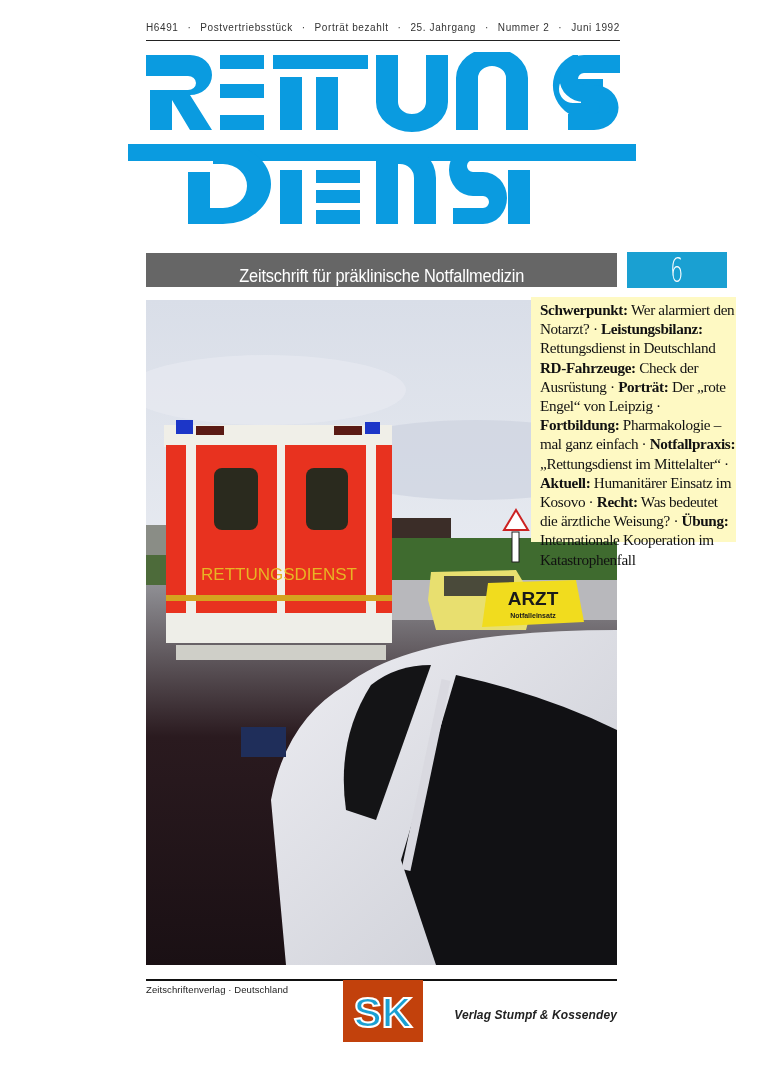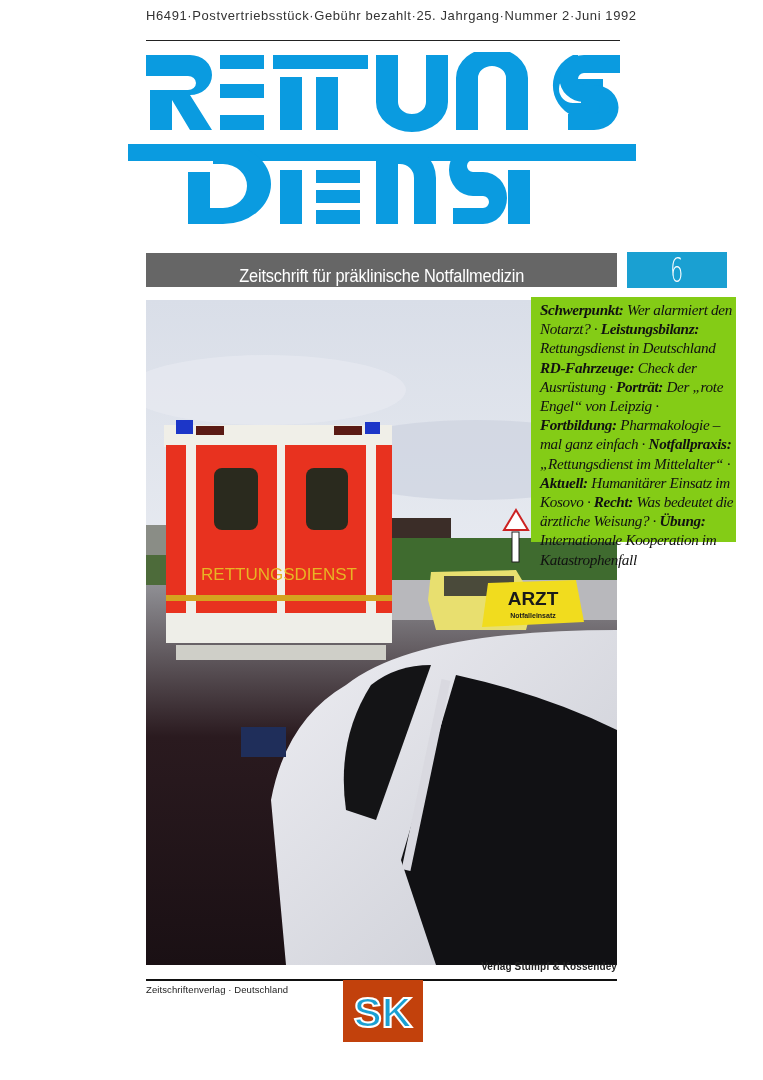--- a/index.html
+++ b/index.html
@@ -1,47 +1,47 @@
 <!DOCTYPE html>
 <html><head>
 <meta charset="utf-8">
 <style>
   html, body { margin: 0; padding: 0; background: #ffffff; }
   body { width: 763px; height: 1080px; position: relative; overflow: hidden; font-family: "Liberation Sans", sans-serif; }
 
-  .topline { position: absolute; left: 146px; top: 8px; width: 474px; font-size: 13px; color: #333; letter-spacing: 0.6px; white-space: nowrap; display: flex; justify-content: space-between; }
+  .topline { position: absolute; left: 146px; top: 22px; width: 474px; font-size: 10px; color: #333; letter-spacing: 0.6px; white-space: nowrap; display: flex; justify-content: space-between; }
   .topline-rule { position: absolute; left: 146px; top: 40px; width: 474px; height: 1px; background: #222; }
 
   .logo { position: absolute; left: 128px; top: 52px; width: 510px; height: 178px; }
   .logo svg { display: block; }
 
   .subtitle-bar { position: absolute; left: 146px; top: 253px; width: 471px; height: 34px; background: #666666; color: #fff; display: flex; align-items: flex-end; justify-content: center; font-size: 19px; font-family: "Liberation Sans", sans-serif; letter-spacing: -0.2px; transform-origin: center; }
   .subtitle-bar span { display: inline-block; transform: scaleX(0.86); }
   .issue-box { position: absolute; left: 627px; top: 252px; width: 100px; height: 36px; background: #1aa0d2; color: #fff; display: flex; align-items: center; justify-content: center; font-size: 34px; font-family: "DejaVu Sans", sans-serif; font-weight: 200; }
   .issue-box span { display: inline-block; transform: scaleX(0.6); }
 
   .photo { position: absolute; left: 146px; top: 300px; width: 471px; height: 665px; overflow: hidden; background: #c9cfdc; }
-  .textbox { position: absolute; left: 531px; top: 297px; width: 205px; height: 245px; background: #84cc16; padding: 3px 0 0 9px; box-sizing: border-box; font-style: italic; }
+  .textbox { position: absolute; left: 531px; top: 297px; width: 205px; height: 245px; background: #fef9c3; padding: 3px 0 0 9px; box-sizing: border-box; }
   .textbox p { margin: 0; font-family: "Liberation Serif", serif; font-size: 15.2px; line-height: 19.2px; color: #111; letter-spacing: -0.35px; }
   .textbox b { font-weight: bold; }
 
   .bottom-rule { position: absolute; left: 146px; top: 979px; width: 471px; height: 2px; background: #111; }
   .footer-left { position: absolute; left: 146px; top: 984px; font-size: 9.5px; color: #222; letter-spacing: 0.1px; }
-  .footer-right { position: absolute; right: 146px; top: 961px; font-size: 10px; color: #222; font-weight: bold; letter-spacing: 0.1px; }
+  .footer-right { position: absolute; right: 146px; top: 1008px; font-size: 12px; color: #222; font-weight: bold; letter-spacing: 0.1px; font-style: italic; }
   .sk-logo { position: absolute; left: 343px; top: 980px; width: 80px; height: 62px; background: #c2410c; }
 </style>
 </head>
 <body>
 
 <div class="topline">
   <span>H6491</span>
   <span>·</span>
   <span>Postvertriebsstück</span>
   <span>·</span>
-  <span>Gebühr bezahlt</span>
+  <span>Porträt bezahlt</span>
   <span>·</span>
   <span>25. Jahrgang</span>
   <span>·</span>
   <span>Nummer 2</span>
   <span>·</span>
   <span>Juni 1992</span>
 </div>
 <div class="topline-rule"></div>
 
 <div class="logo">

